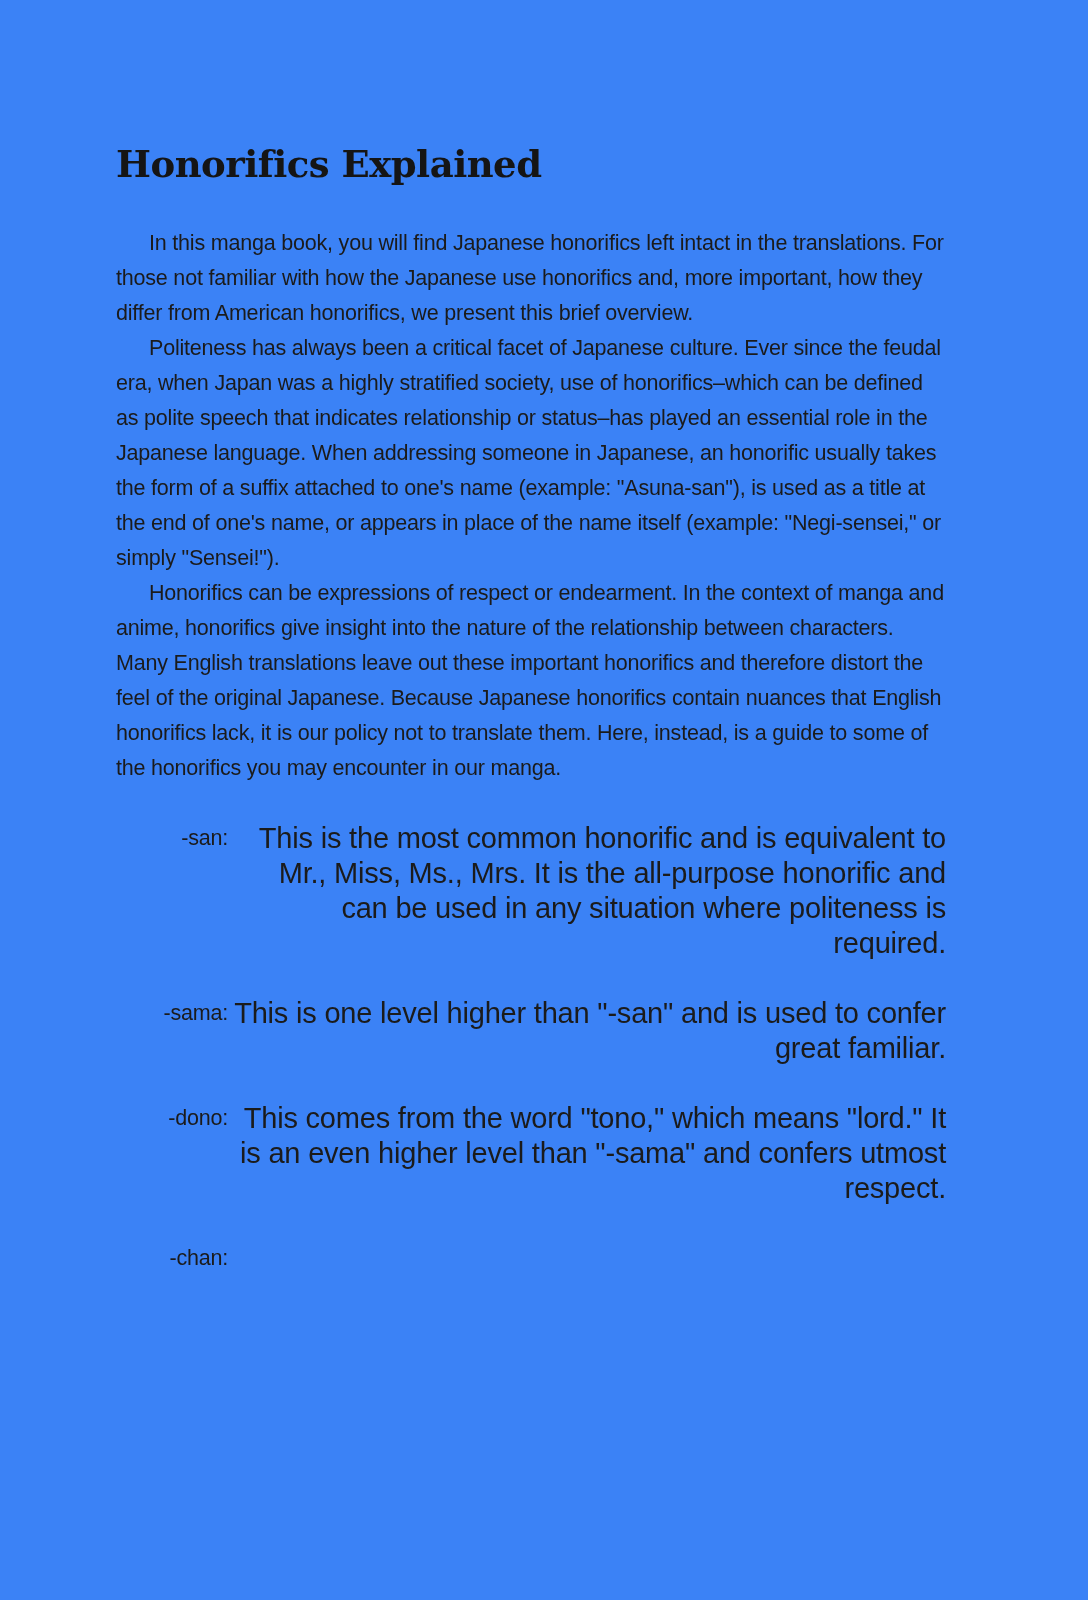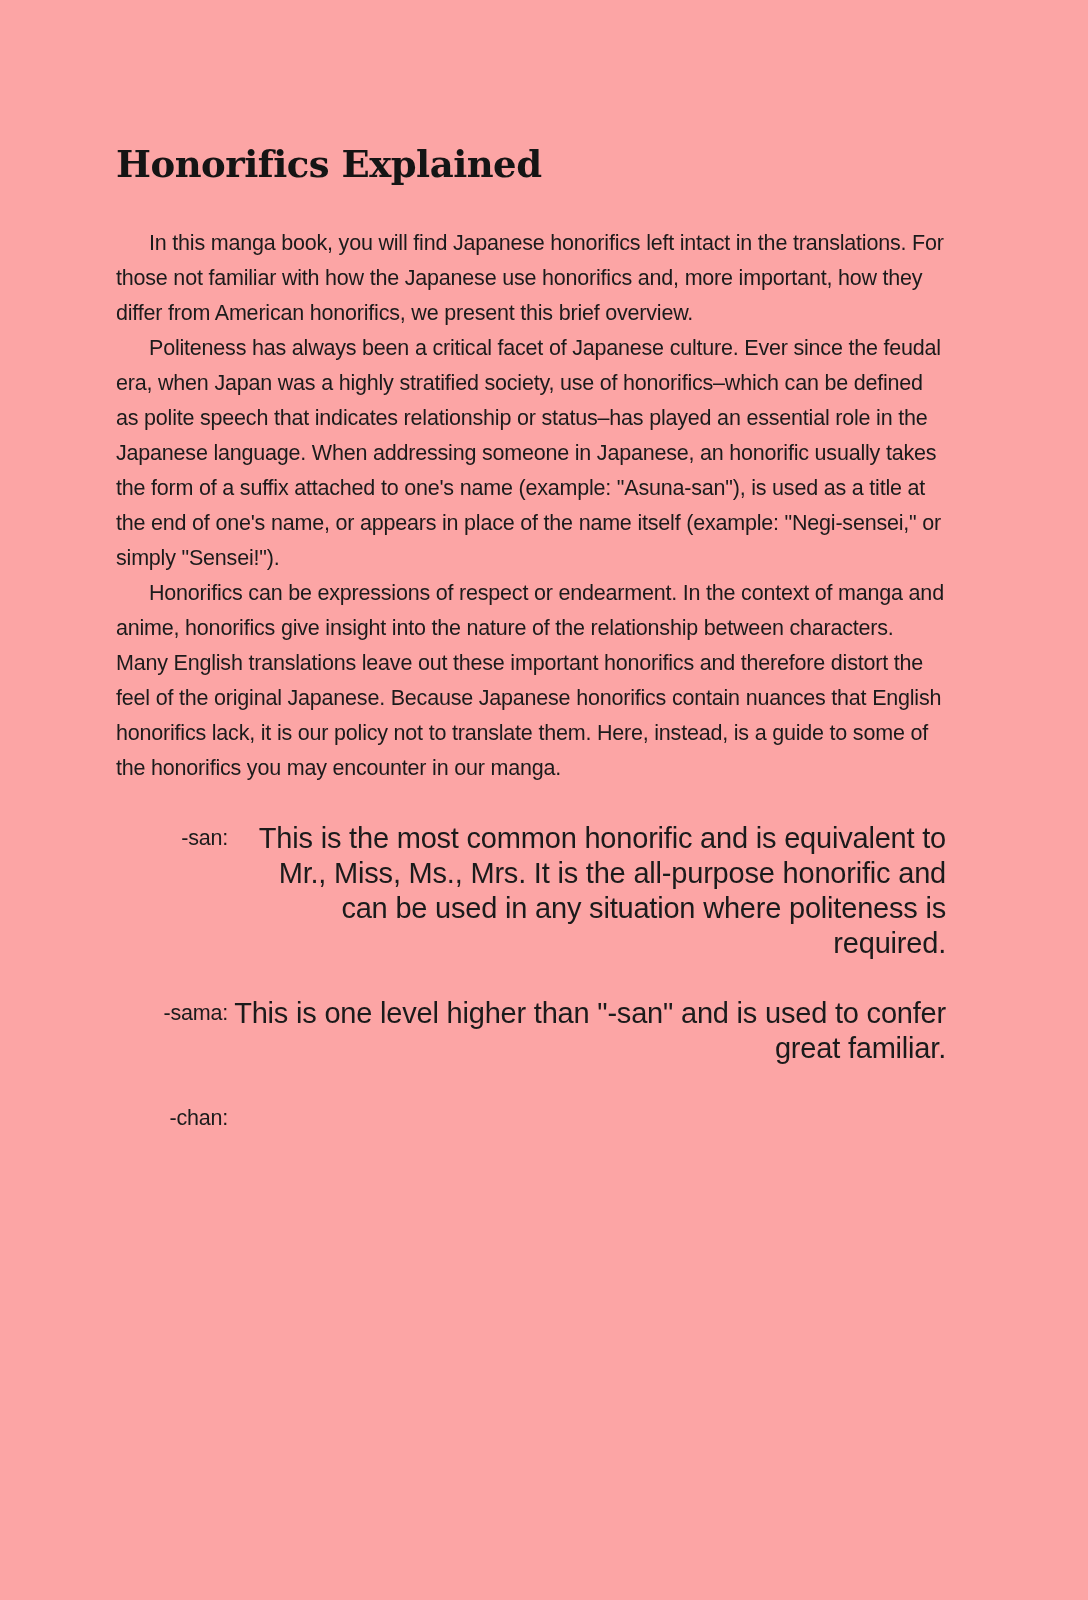--- a/index.html
+++ b/index.html
@@ -5,21 +5,21 @@
   html, body {
     margin: 0;
     padding: 0;
     background: #e8e8e8;
   }
   .page {
     position: relative;
     width: 1088px;
     height: 1600px;
     margin: 0 auto;
-    background: #fca5a5;
+    background: #3b82f6;
     color: #1b1b1b;
     box-sizing: border-box;
     padding: 140px 142px 8px 116px;
     font-family: "Liberation Sans", sans-serif;
     overflow: hidden;
   }
   .title {
     margin: 0;
     font-family: "DejaVu Serif", "Liberation Serif", serif;
     font-weight: bold;
@@ -79,20 +79,24 @@
     <div class="entry">
       <dt>-san:</dt>
       <dd>This is the most common honorific and is equivalent to Mr., Miss, Ms., Mrs. It is the all-purpose honorific and can be used in any situation where politeness is required.</dd>
     </div>
 
     <div class="entry">
       <dt>-sama:</dt>
       <dd>This is one level higher than "-san" and is used to confer great familiar.</dd>
     </div>
 
+    <div class="entry">
+      <dt>-dono:</dt>
+      <dd>This comes from the word "tono," which means "lord." It is an even higher level than "-sama" and confers utmost respect.</dd>
+    </div>
 
 
     <div class="entry">
       <dt>-chan:</dt>
     </div>
 
   </dl>
 
 </div>
 

